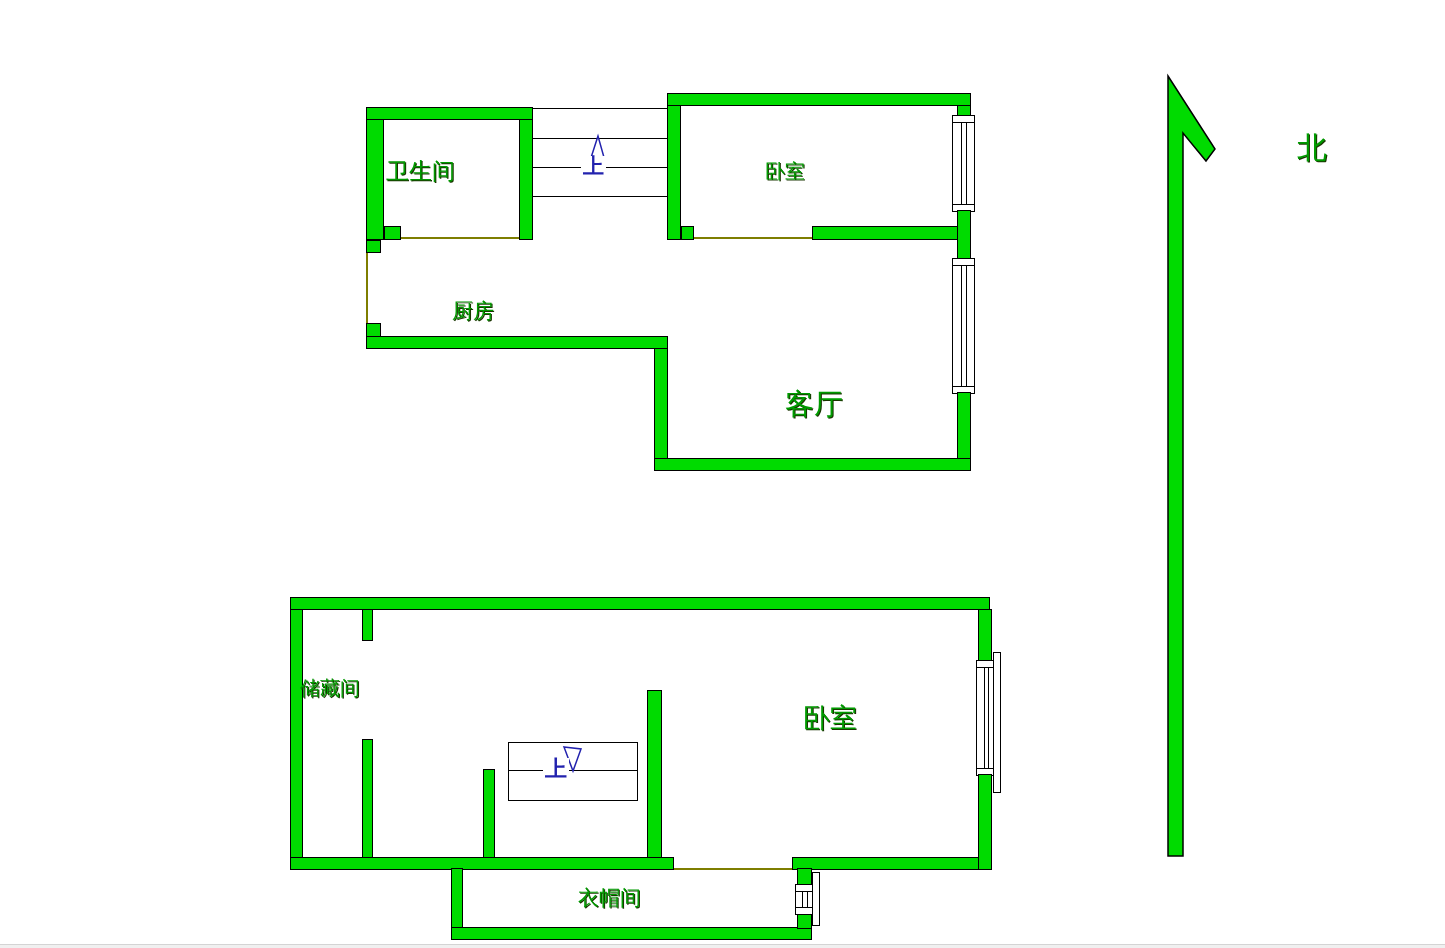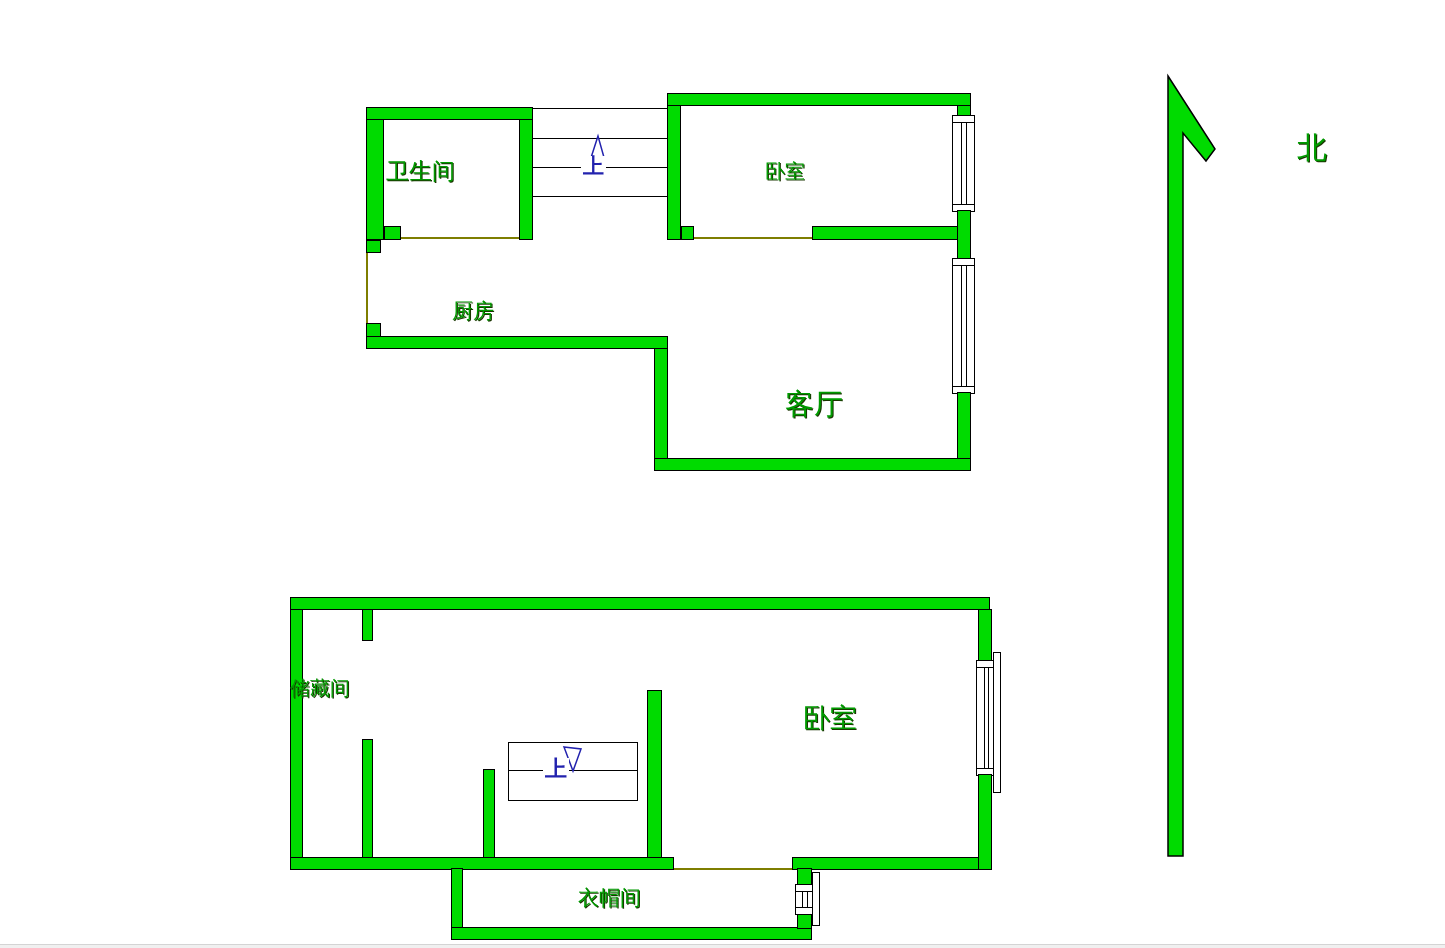--- a/index.html
+++ b/index.html
@@ -117,21 +117,21 @@
     <div class="wall" style="left:797px;top:868px;width:15px;height:18px;"></div>
     <div class="wall" style="left:797px;top:913px;width:15px;height:16px;"></div>
     <div class="win" style="left:795px;top:884px;width:19px;height:31px;">
       <div class="tick top"></div>
       <div class="tick bot"></div>
       <div class="rail a"></div>
       <div class="rail b"></div>
     </div>
     <div class="win" style="left:812px;top:872px;width:8px;height:54px;"></div>
 
-    <span class="label" style="left:290px;top:678px;font-size:20px;">储藏间</span>
+    <span class="label" style="left:300px;top:678px;font-size:20px;">储藏间</span>
     <span class="label" style="left:803px;top:704px;font-size:27px;">卧室</span>
     <span class="label" style="left:578px;top:888px;font-size:21px;font-family:Liberation Serif, serif;">衣帽间</span>
   </div>
 
   <svg class="svgabs" style="left:1150px;top:60px;" width="80" height="810" viewBox="0 0 80 810">
     <polygon points="18,16 65,89 56,101 33,73 33,796 18,796" fill="#00DB00" stroke="#000000" stroke-width="1.5"></polygon>
   </svg>
   <span class="label" style="left:1297px;top:133px;font-size:30px;">北</span>
 
   <div id="bottom-strip"></div>

